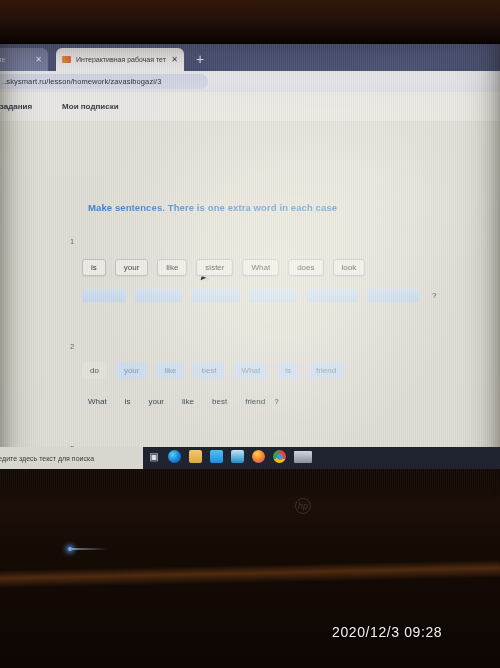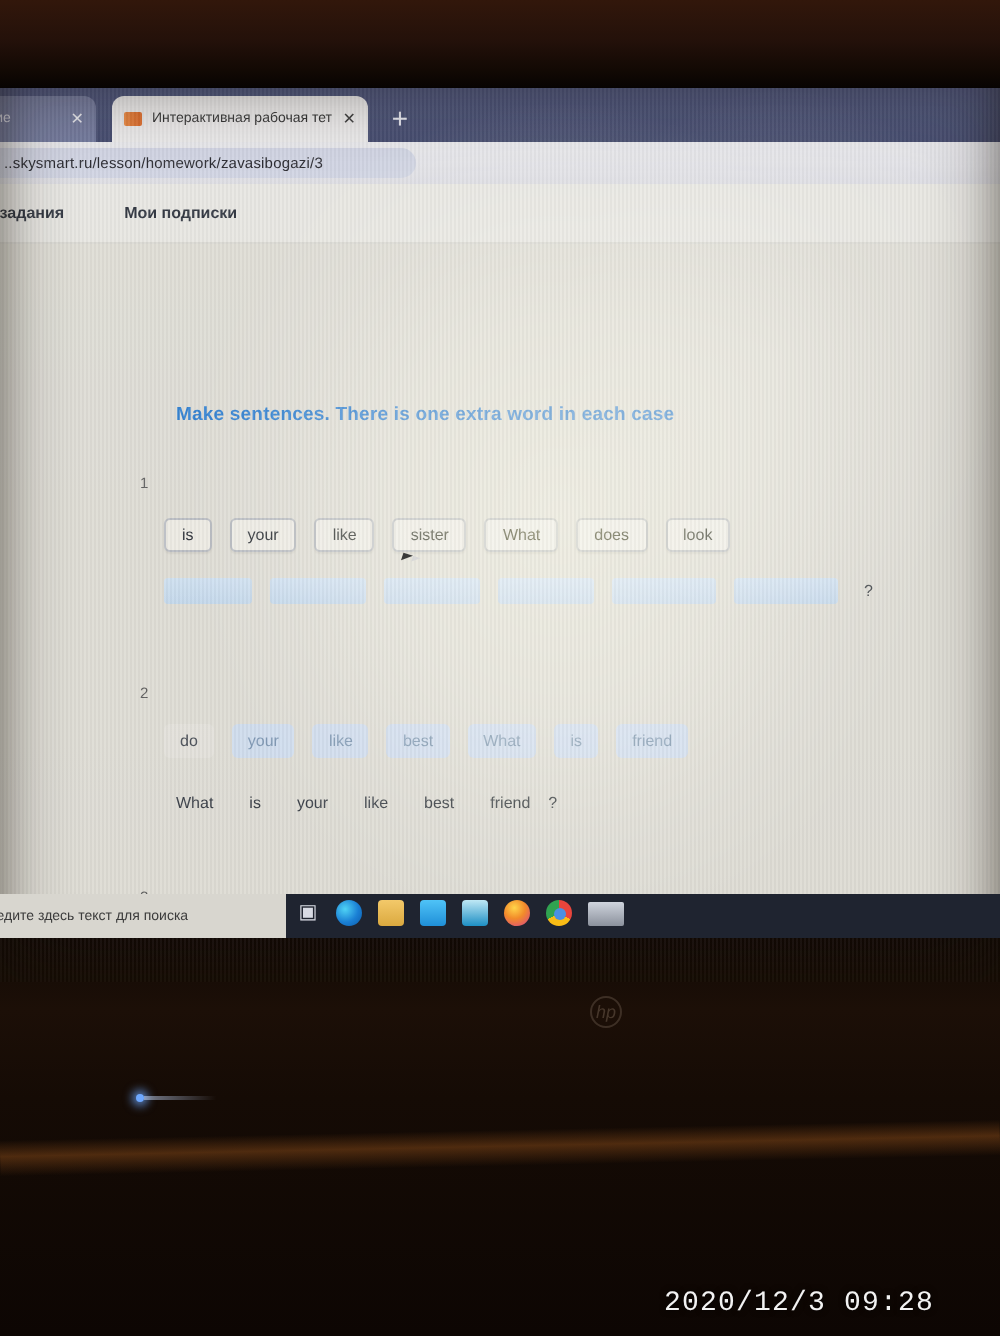--- a/index.html
+++ b/index.html
@@ -234,23 +234,23 @@
   .led-streak {
     position:absolute; left:72px; top:548px; width:36px; height:2px;
     background:linear-gradient(90deg, rgba(200,220,255,.55), rgba(200,220,255,0));
   }
   .hinge-glow {
     position:absolute; left:0; top:565px; width:500px; height:18px;
     background:linear-gradient(180deg, rgba(0,0,0,0) 0%, rgba(190,105,35,.35) 45%, rgba(0,0,0,0) 100%);
     transform:rotate(-1.2deg);
   }
   .timestamp {
-    position:absolute; left:332px; top:644px;
+    position:absolute; left:332px; top:624px;
     font-size:14px; color:#f2f2f2; letter-spacing:.6px;
-    font-family:Liberation Mono, monospace;
+    font-family:Liberation Sans, sans-serif;
     text-shadow:0 0 3px rgba(0,0,0,.9);
     white-space:nowrap;
   }
   .cursor {
     position:absolute; left:201px; top:233px;
     width:0; height:0; z-index:43;
     border-left:5px solid #3a3a3a;
     border-bottom:4px solid transparent;
     border-top:0 solid transparent;
     transform:rotate(18deg);

